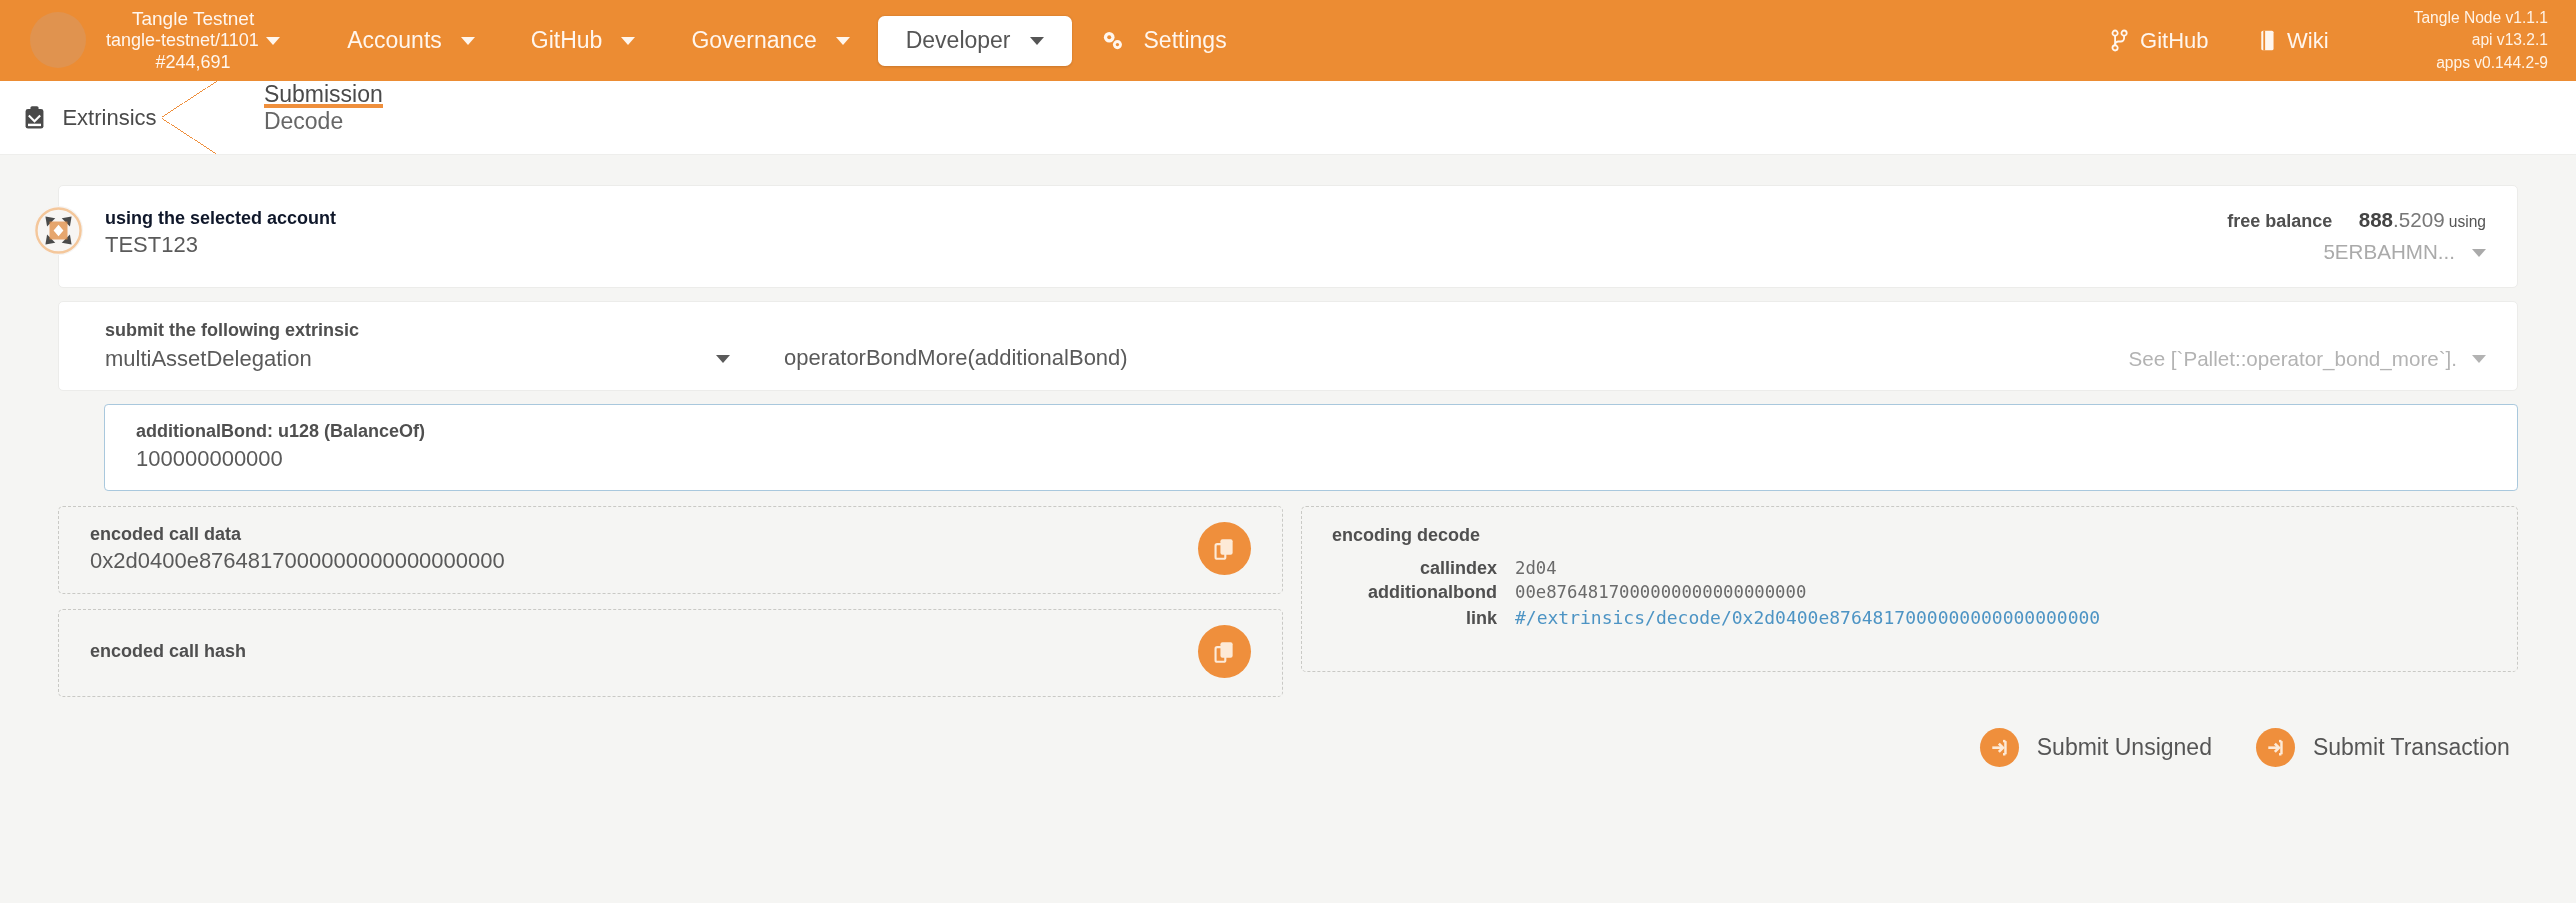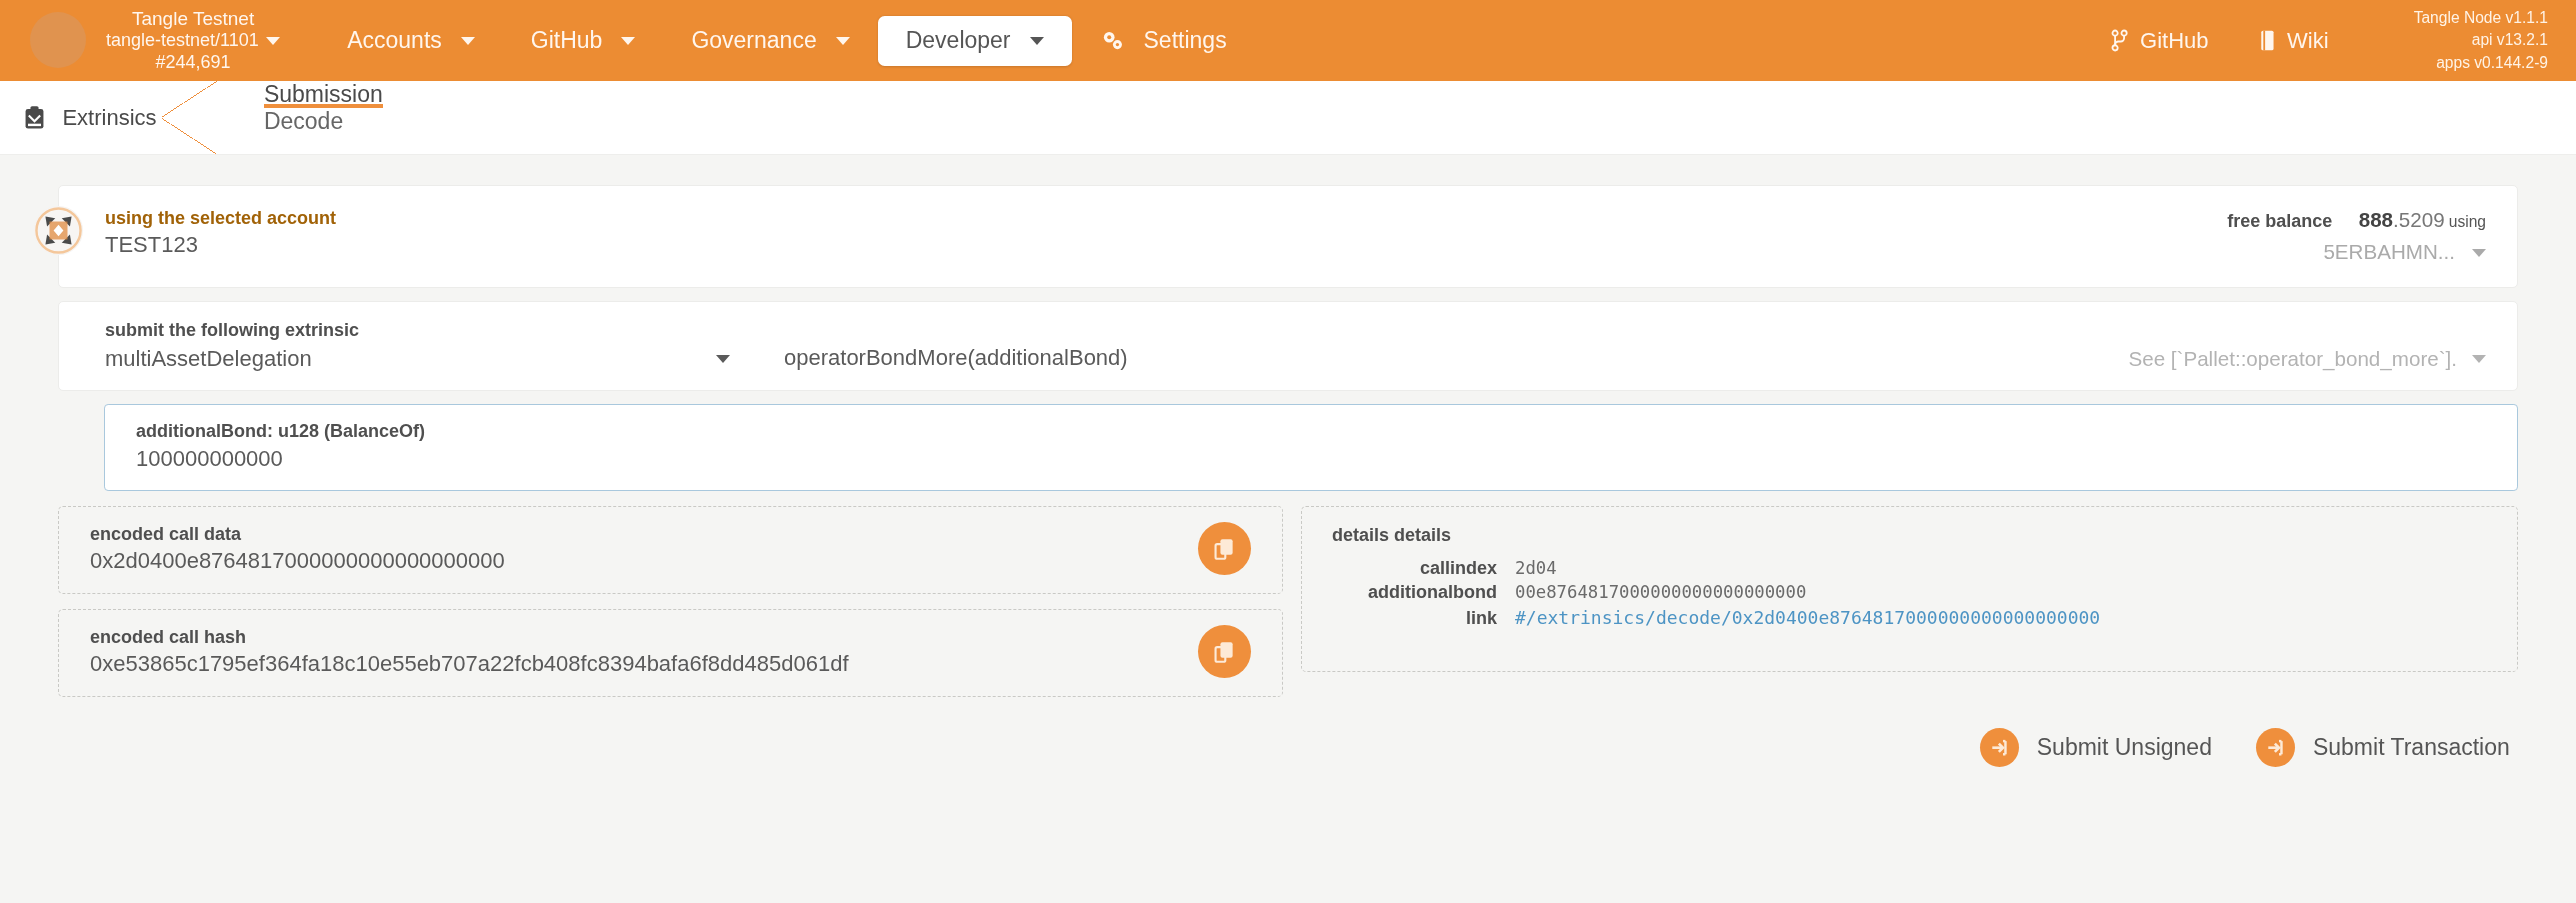--- a/index.html
+++ b/index.html
@@ -113,21 +113,21 @@
     min-height: 77px;
     position: relative;
   }
   .identicon {
     position: absolute; left: -25px; top: 20px;
     width: 49px; height: 49px; border-radius: 50%;
     background: #f5f3f1;
     overflow: hidden;
   }
   .acct-labels { line-height: 1.35; }
-  .lbl-small { font-size: 18px; color: #a16207; font-weight: bold; }
+  .lbl-small { font-size: 18px; color: #0f172a; font-weight: bold; }
   .val-big { font-size: 22px; color: #5a5a5a; }
   .balance-box { text-align: right; line-height: 1.4; }
   .bal-line1 { font-size: 18px; }
   .bal-label { color: #4f4f4f; font-weight: bold; }
   .bal-amt { color: #444; font-weight: bold; font-size: 20.6px; margin-left: 21.4px;}
   .bal-amt .dec { font-weight: normal; color: #777; }
   .bal-unit { color: #555; font-size: 15.6px; font-weight: normal; margin-left: 4.1px;}
   .bal-line2 {
     font-size: 20.6px; color: #aaaaaa;
     display: flex; align-items: center; justify-content: flex-end; gap: 17px;
@@ -389,34 +389,33 @@
           <svg width="25" height="26" viewBox="0 0 30 32">
             <rect x="10" y="4" width="15" height="19" rx="2.5" fill="#fdead7"></rect>
             <path d="M6 10 h8 a2 2 0 0 1 2 2 v14 a2 2 0 0 1 -2 2 H6 a2 2 0 0 1 -2 -2 V12 a2 2 0 0 1 2 -2 z" fill="none" stroke="#fdead7" stroke-width="2.6"></path>
           </svg>
         </div>
       </div>
 
       <div class="enc-panel">
         <div>
           <div class="enc-label">encoded call hash</div>
-          <div class="enc-value">0xe53865c1795ef364fa18c10e55eb707a22fcb408fc8394bafa6f8dd485d061df</div>
         </div>
         <div class="copy-btn">
           <svg width="25" height="26" viewBox="0 0 30 32">
             <rect x="10" y="4" width="15" height="19" rx="2.5" fill="#fdead7"></rect>
             <path d="M6 10 h8 a2 2 0 0 1 2 2 v14 a2 2 0 0 1 -2 2 H6 a2 2 0 0 1 -2 -2 V12 a2 2 0 0 1 2 -2 z" fill="none" stroke="#fdead7" stroke-width="2.6"></path>
           </svg>
         </div>
       </div>
 
     </div>
 
     <div class="details-panel">
-      <div class="details-title">details details</div>
+      <div class="details-title">encoding decode</div>
 
       <div class="detail-row">
         <div class="detail-key">callindex</div>
         <div class="detail-val">2d04</div>
       </div>
 
       <div class="detail-row">
         <div class="detail-key">additionalbond</div>
         <div class="detail-val">00e8764817000000000000000000</div>
       </div>

